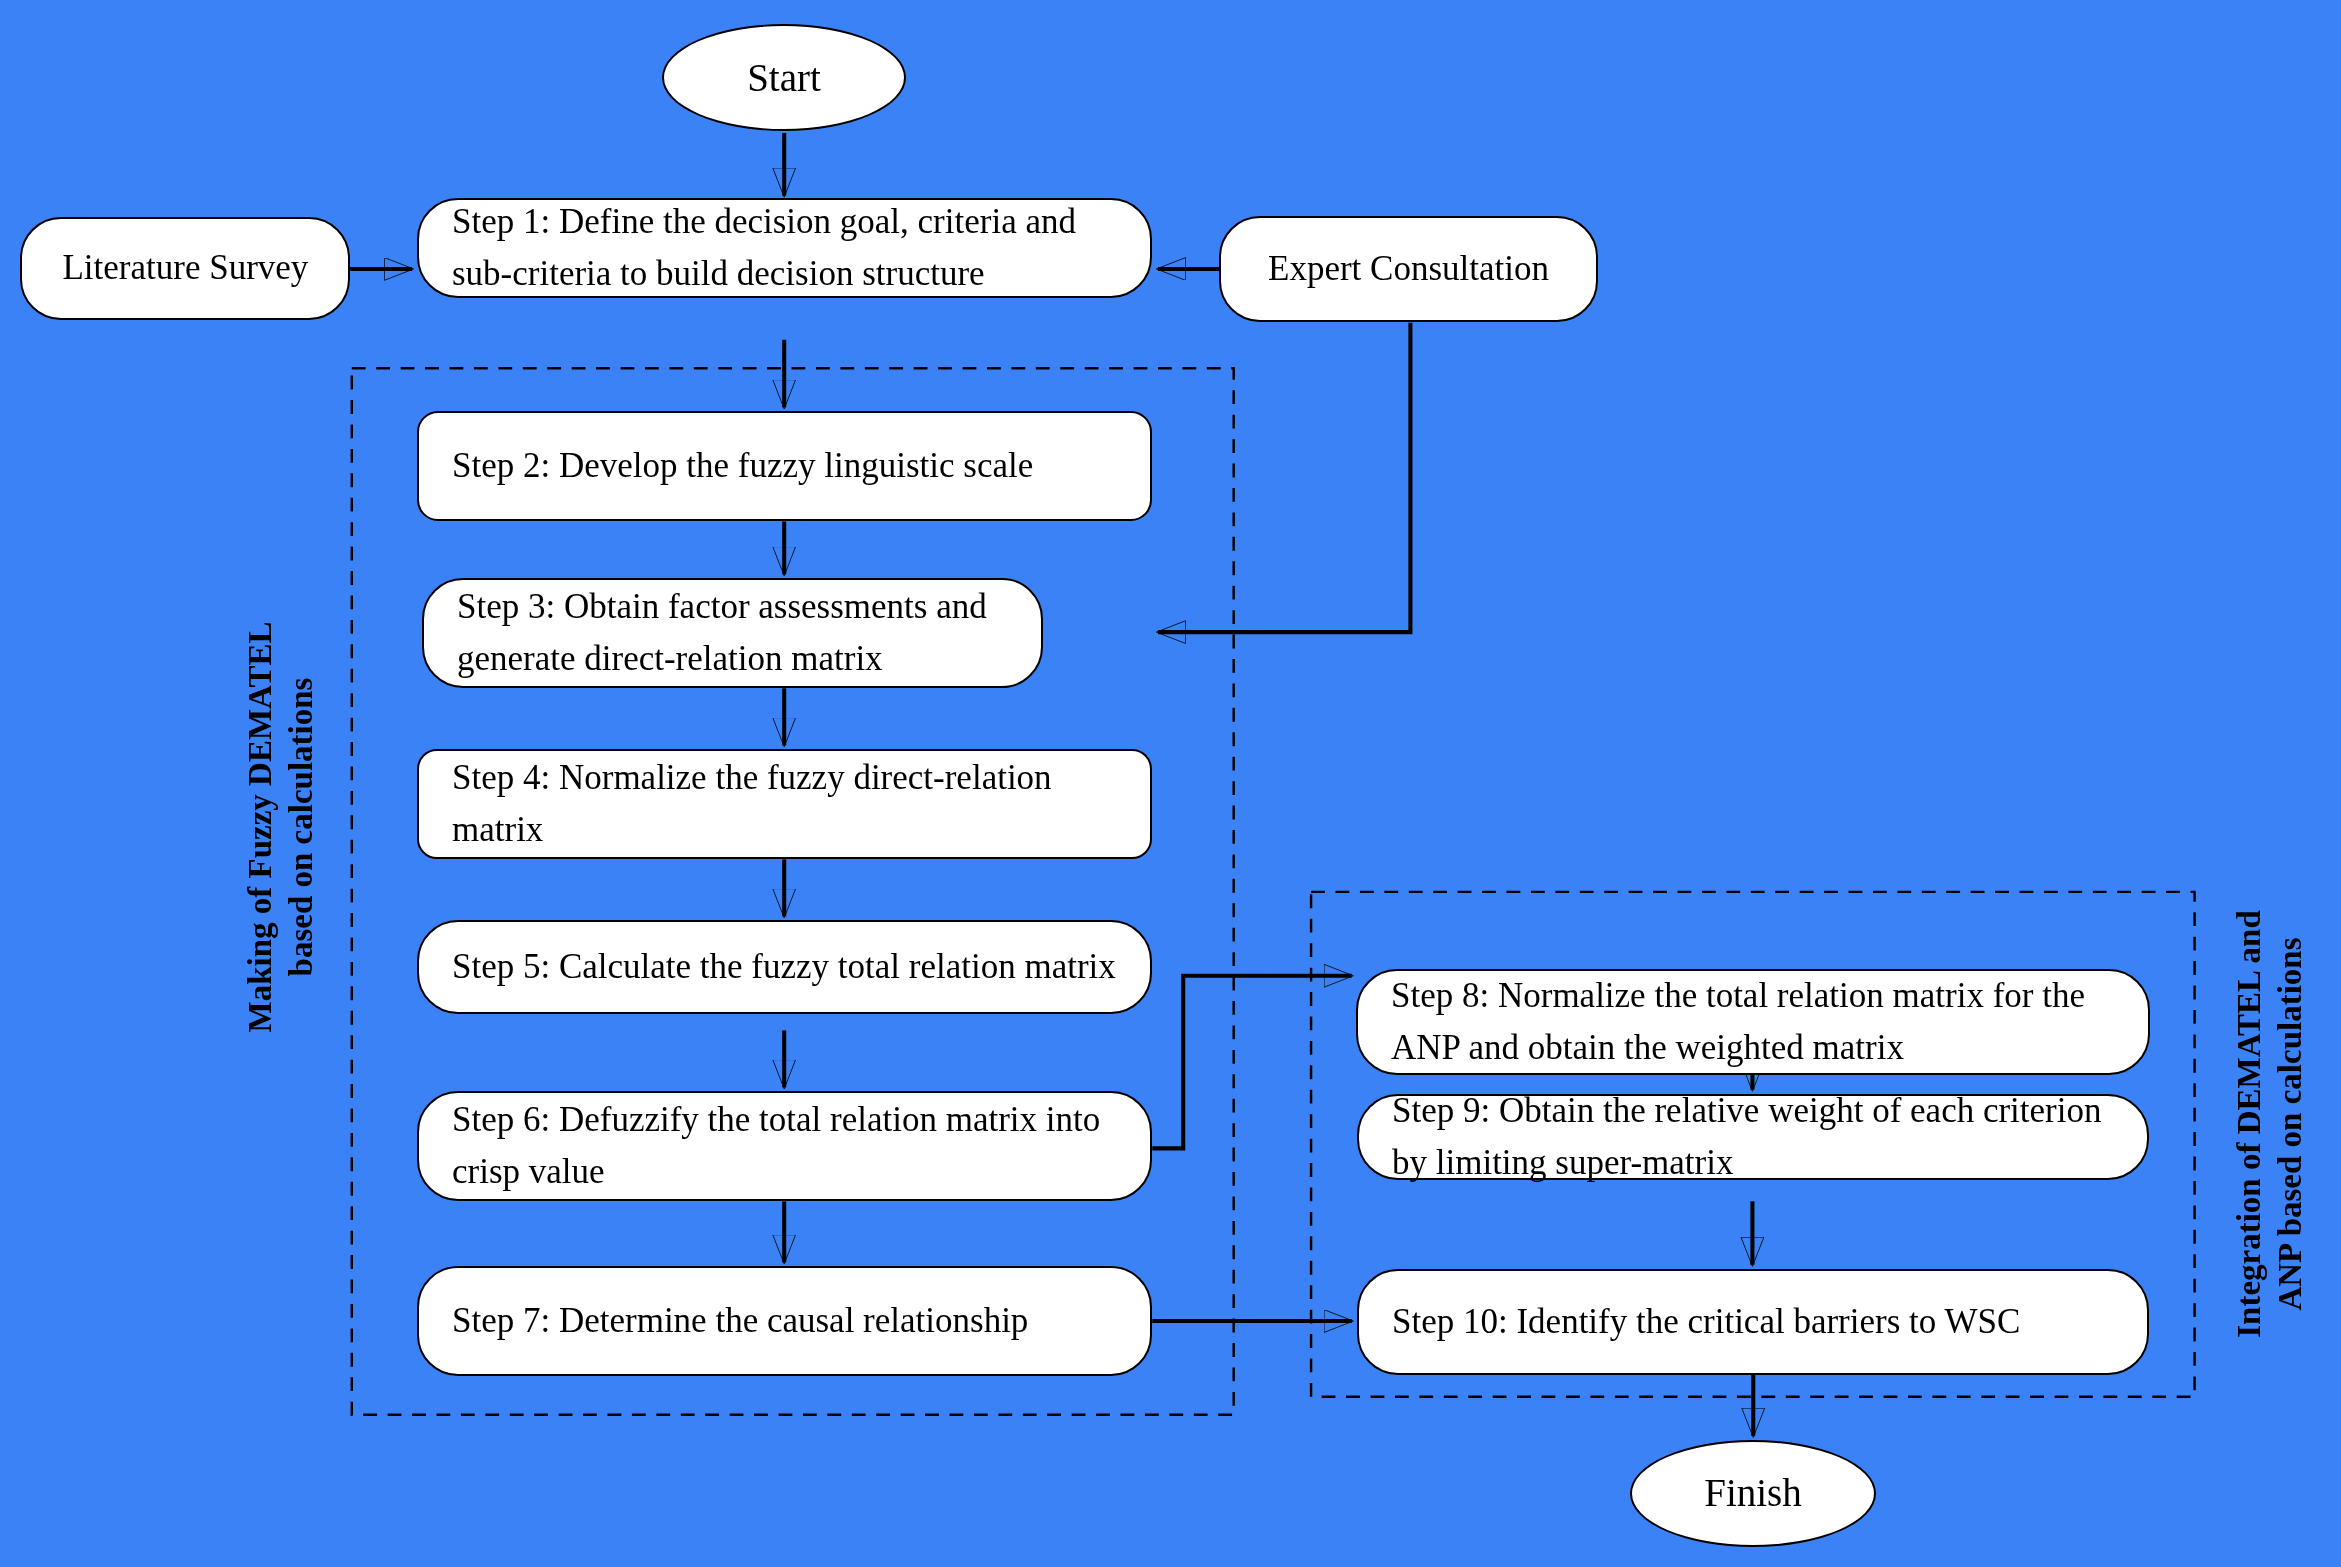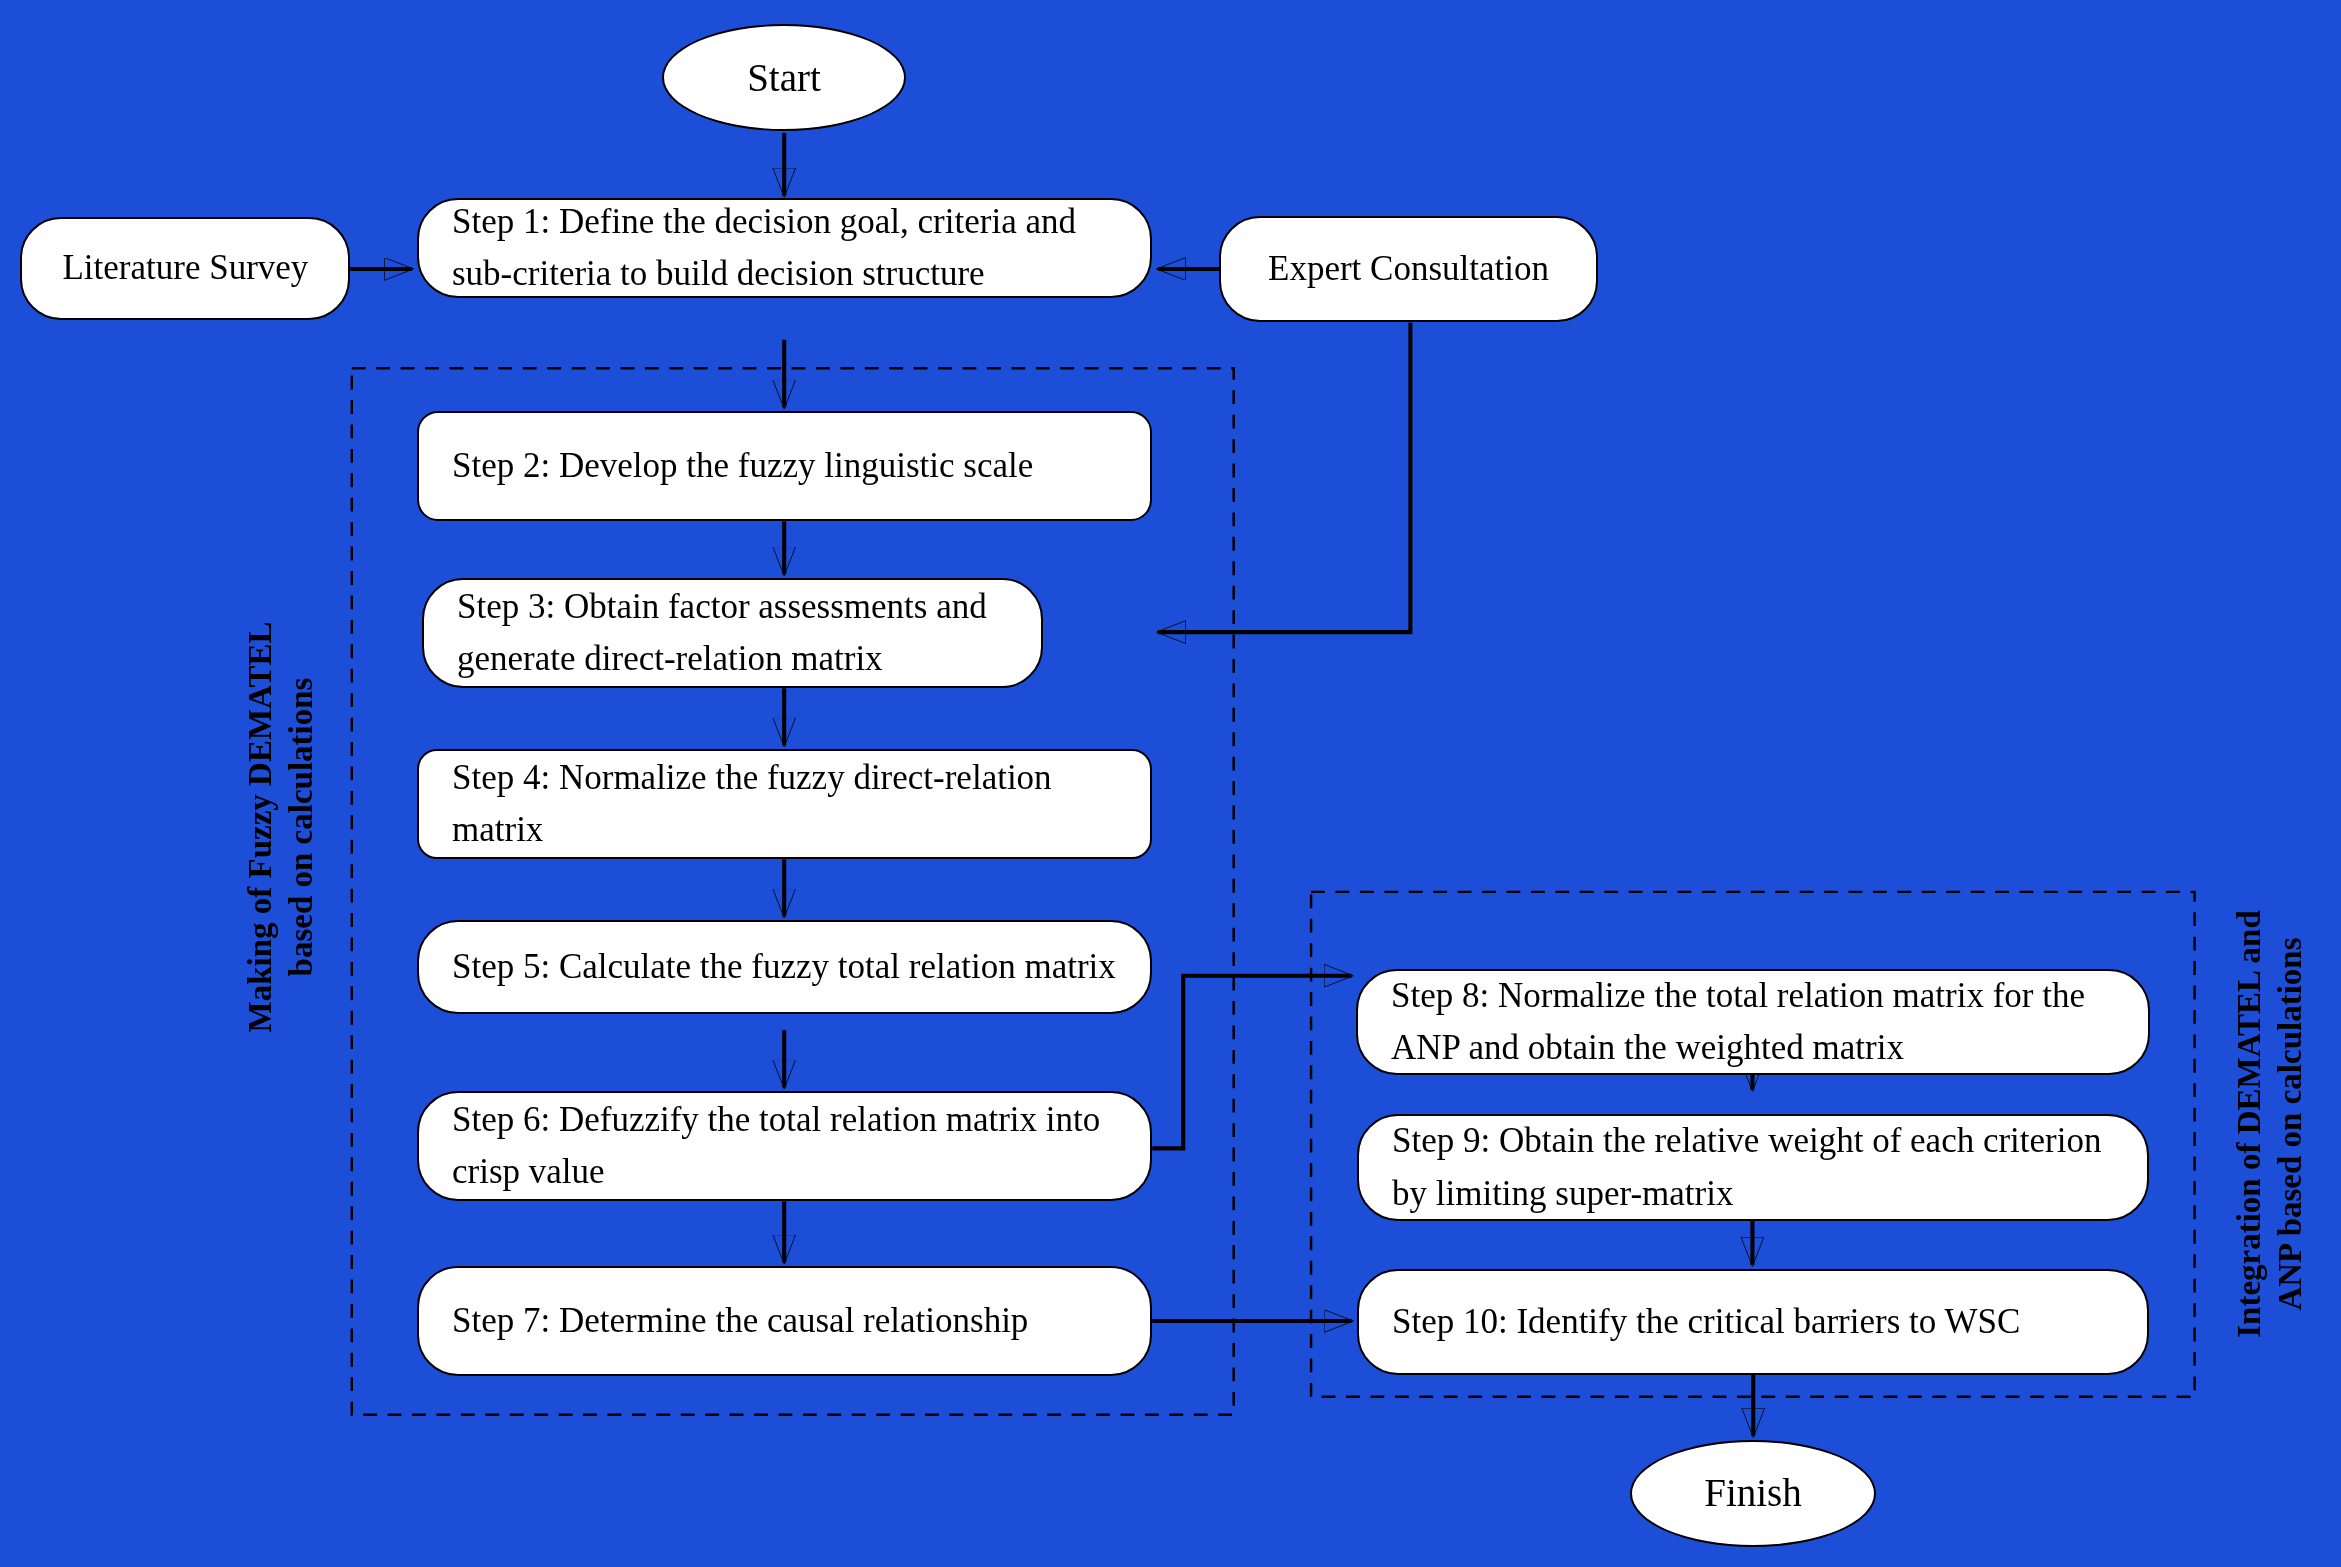--- a/index.html
+++ b/index.html
@@ -1,19 +1,19 @@
 <!DOCTYPE html>
 <html style="font-size:13px"><head>
 <meta charset="utf-8">
 <style>
   html,body{margin:0;padding:0;background:#ffffff;}
   #canvas{
     position:relative;
     width:2342px;height:1568px;
-    background:#1d4ed8;
+    background:#3b82f6;
     font-family:"Liberation Serif","DejaVu Serif",serif;
     color:#000;
     overflow:hidden;
   }
   #connector-layer{position:absolute;left:0;top:0;width:2342px;height:1568px;}
   .node{
     position:absolute;
     box-sizing:border-box;
     border:2.4px solid #000;
     background:#fff;
@@ -118,21 +118,21 @@
   <div class="node rounded step" style="left:417px;top:1091px;width:735px;height:110px;">
     <span>Step 6: Defuzzify the total relation matrix into crisp value</span>
   </div>
   <div class="node rounded step" style="left:417px;top:1266px;width:735px;height:110px;">
     <span>Step 7: Determine the causal relationship</span>
   </div>
 
   <div class="node rounded step" style="left:1356px;top:969px;width:794px;height:106px;">
     <span>Step 8: Normalize the total relation matrix for the ANP and obtain the weighted matrix</span>
   </div>
-  <div class="node rounded step" style="left:1357px;top:1094px;width:792px;height:107px;margin-top:20px;">
+  <div class="node rounded step" style="left:1357px;top:1094px;width:792px;height:86px;">
     <span>Step 9: Obtain the relative weight of each criterion by limiting super-matrix</span>
   </div>
   <div class="node rounded step" style="left:1357px;top:1269px;width:792px;height:106px;">
     <span>Step 10: Identify the critical barriers to WSC</span>
   </div>
 
   <div class="group-label" style="left:281px;top:827px;">
     <span>Making of Fuzzy DEMATEL</span>
     <span>based on calculations</span>
   </div>

